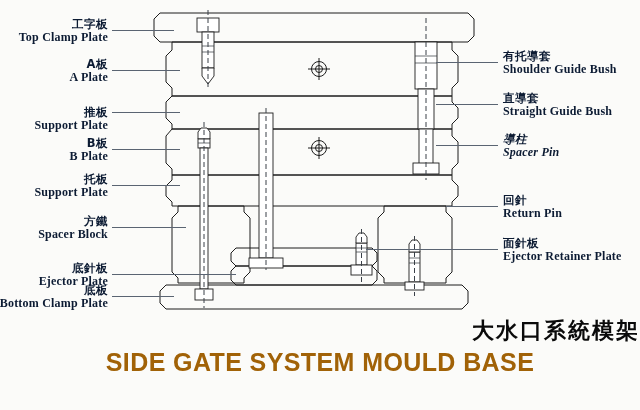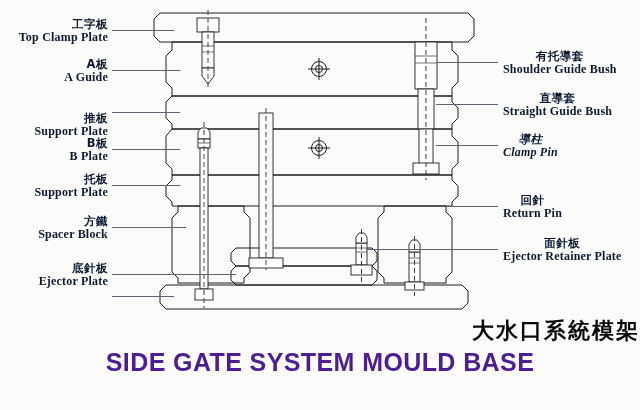--- a/index.html
+++ b/index.html
@@ -28,21 +28,21 @@
   }
   .label .en{
     font-family:"Liberation Serif", serif;
     font-size:12px;
     font-weight:700;
     letter-spacing:.2px;
     display:block;
     margin-top:0px;
   }
   .label.left{text-align:right;}
-  .label.right{text-align:center;}
+  .label.right{text-align:left;}
 
   
   .leader{
     position:absolute;
     height:1px;
     background:#5a6472;
   }
 
   
   #title-cn{
@@ -58,21 +58,21 @@
   }
   #title-en{
     position:absolute;
     left:0;right:0;
     top:348px;
     text-align:center;
     font-family:"Liberation Sans", sans-serif;
     font-size:25px;
     font-weight:700;
     letter-spacing:.4px;
-    color:#4c1d95;
+    color:#a16207;
   }
 
   #diagram{position:absolute;left:0;top:0;}
 </style>
 </head>
 <body>
 
 <div id="root">
 
   <svg id="diagram" width="640" height="410" viewBox="0 0 640 410">
@@ -223,24 +223,24 @@
   <div class="leader" style="left:446px;top:206px;width:52px;"></div>
   <div class="leader" style="left:366px;top:249px;width:132px;"></div>
 
   <div class="label left" style="right:532px;top:19px;">
     <span class="cn">工字板</span>
     <span class="en">Top Clamp Plate</span>
   </div>
 
   <div class="label left" style="right:532px;top:59px;">
     <span class="cn">A板</span>
-    <span class="en">A Guide</span>
-  </div>
-
-  <div class="label left" style="right:532px;top:113px;">
+    <span class="en">A Plate</span>
+  </div>
+
+  <div class="label left" style="right:532px;top:107px;">
     <span class="cn">推板</span>
     <span class="en">Support Plate</span>
   </div>
 
   <div class="label left" style="right:532px;top:138px;">
     <span class="cn">B板</span>
     <span class="en">B Plate</span>
   </div>
 
   <div class="label left" style="right:532px;top:174px;">
@@ -251,34 +251,38 @@
   <div class="label left" style="right:532px;top:263px;">
     <span class="cn">底針板</span>
     <span class="en">Ejector Plate</span>
   </div>
 
   <div class="label left" style="right:532px;top:216px;">
     <span class="cn">方鐵</span>
     <span class="en">Spacer Block</span>
   </div>
 
+  <div class="label left" style="right:532px;top:285px;">
+    <span class="cn">底板</span>
+    <span class="en">Bottom Clamp Plate</span>
+  </div>
 
   <div class="label right" style="left:503px;top:51px;">
     <span class="cn">有托導套</span>
     <span class="en">Shoulder Guide Bush</span>
   </div>
 
   <div class="label right" style="left:503px;top:93px;">
     <span class="cn">直導套</span>
     <span class="en">Straight Guide Bush</span>
   </div>
 
   <div class="label right" style="left:503px;top:134px;font-style:italic;">
     <span class="cn">導柱</span>
-    <span class="en">Clamp Pin</span>
+    <span class="en">Spacer Pin</span>
   </div>
 
   <div class="label right" style="left:503px;top:195px;">
     <span class="cn">回針</span>
     <span class="en">Return Pin</span>
   </div>
 
   <div class="label right" style="left:503px;top:238px;">
     <span class="cn">面針板</span>
     <span class="en">Ejector Retainer Plate</span>

